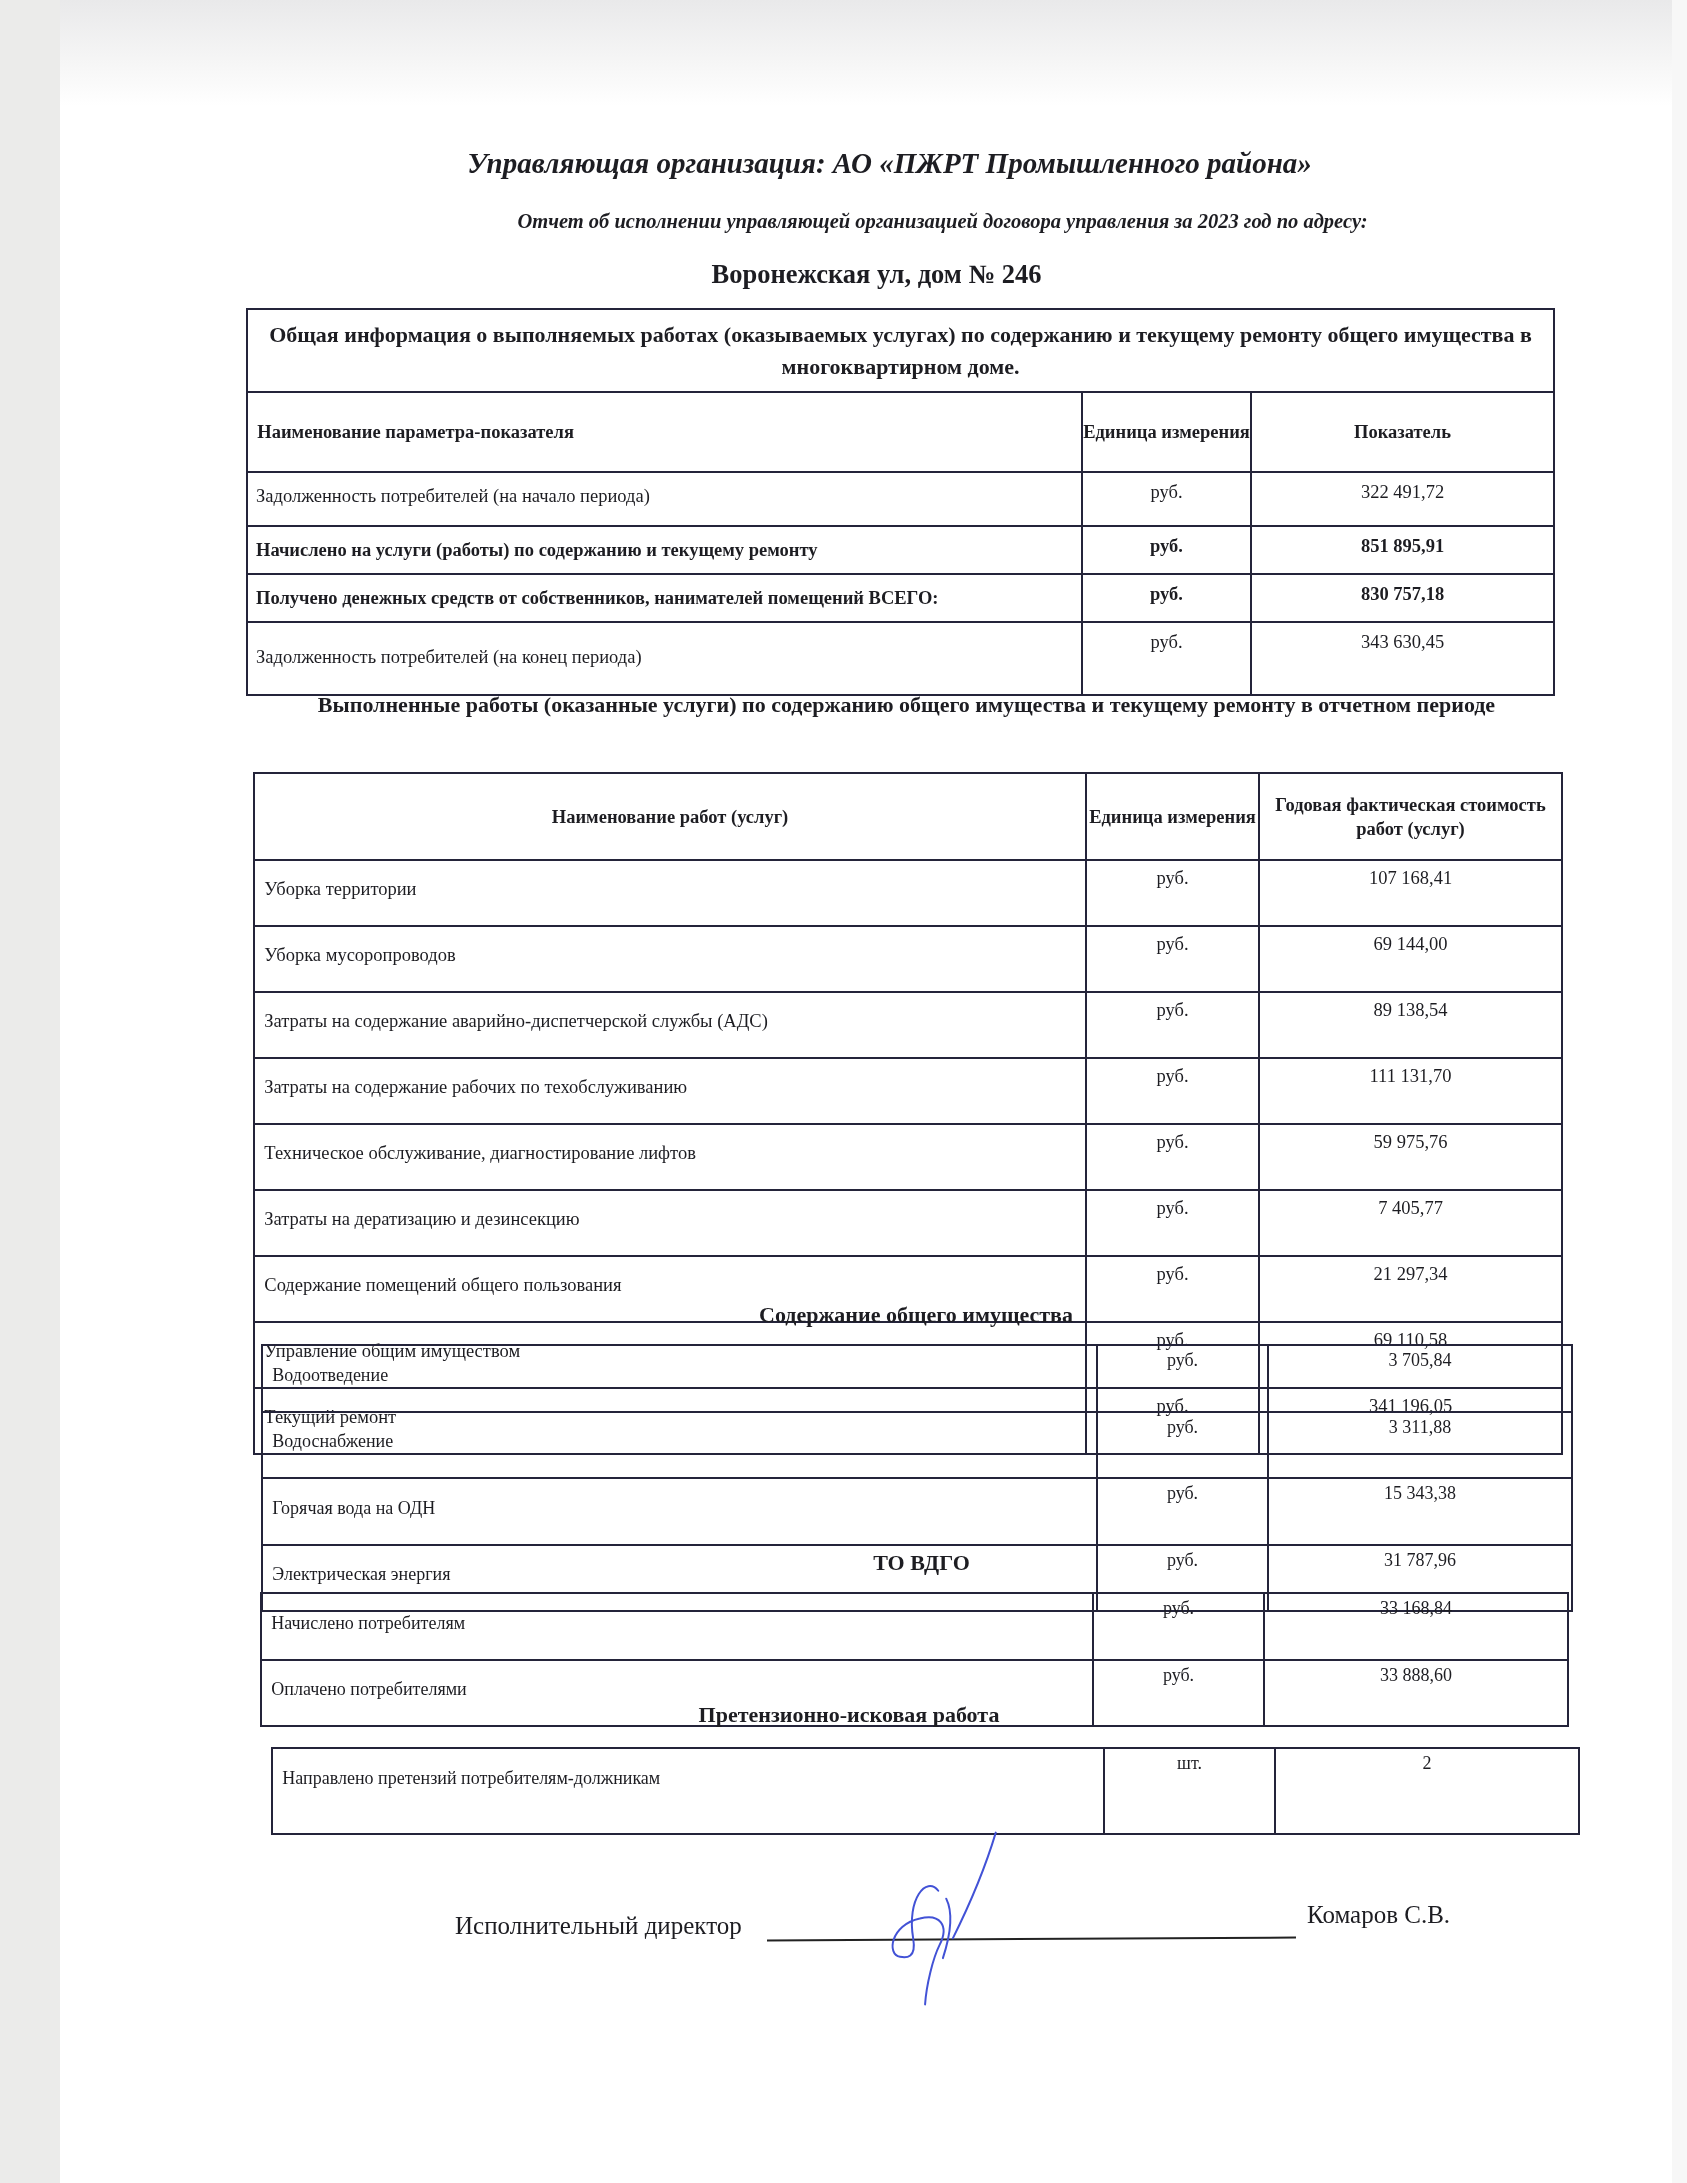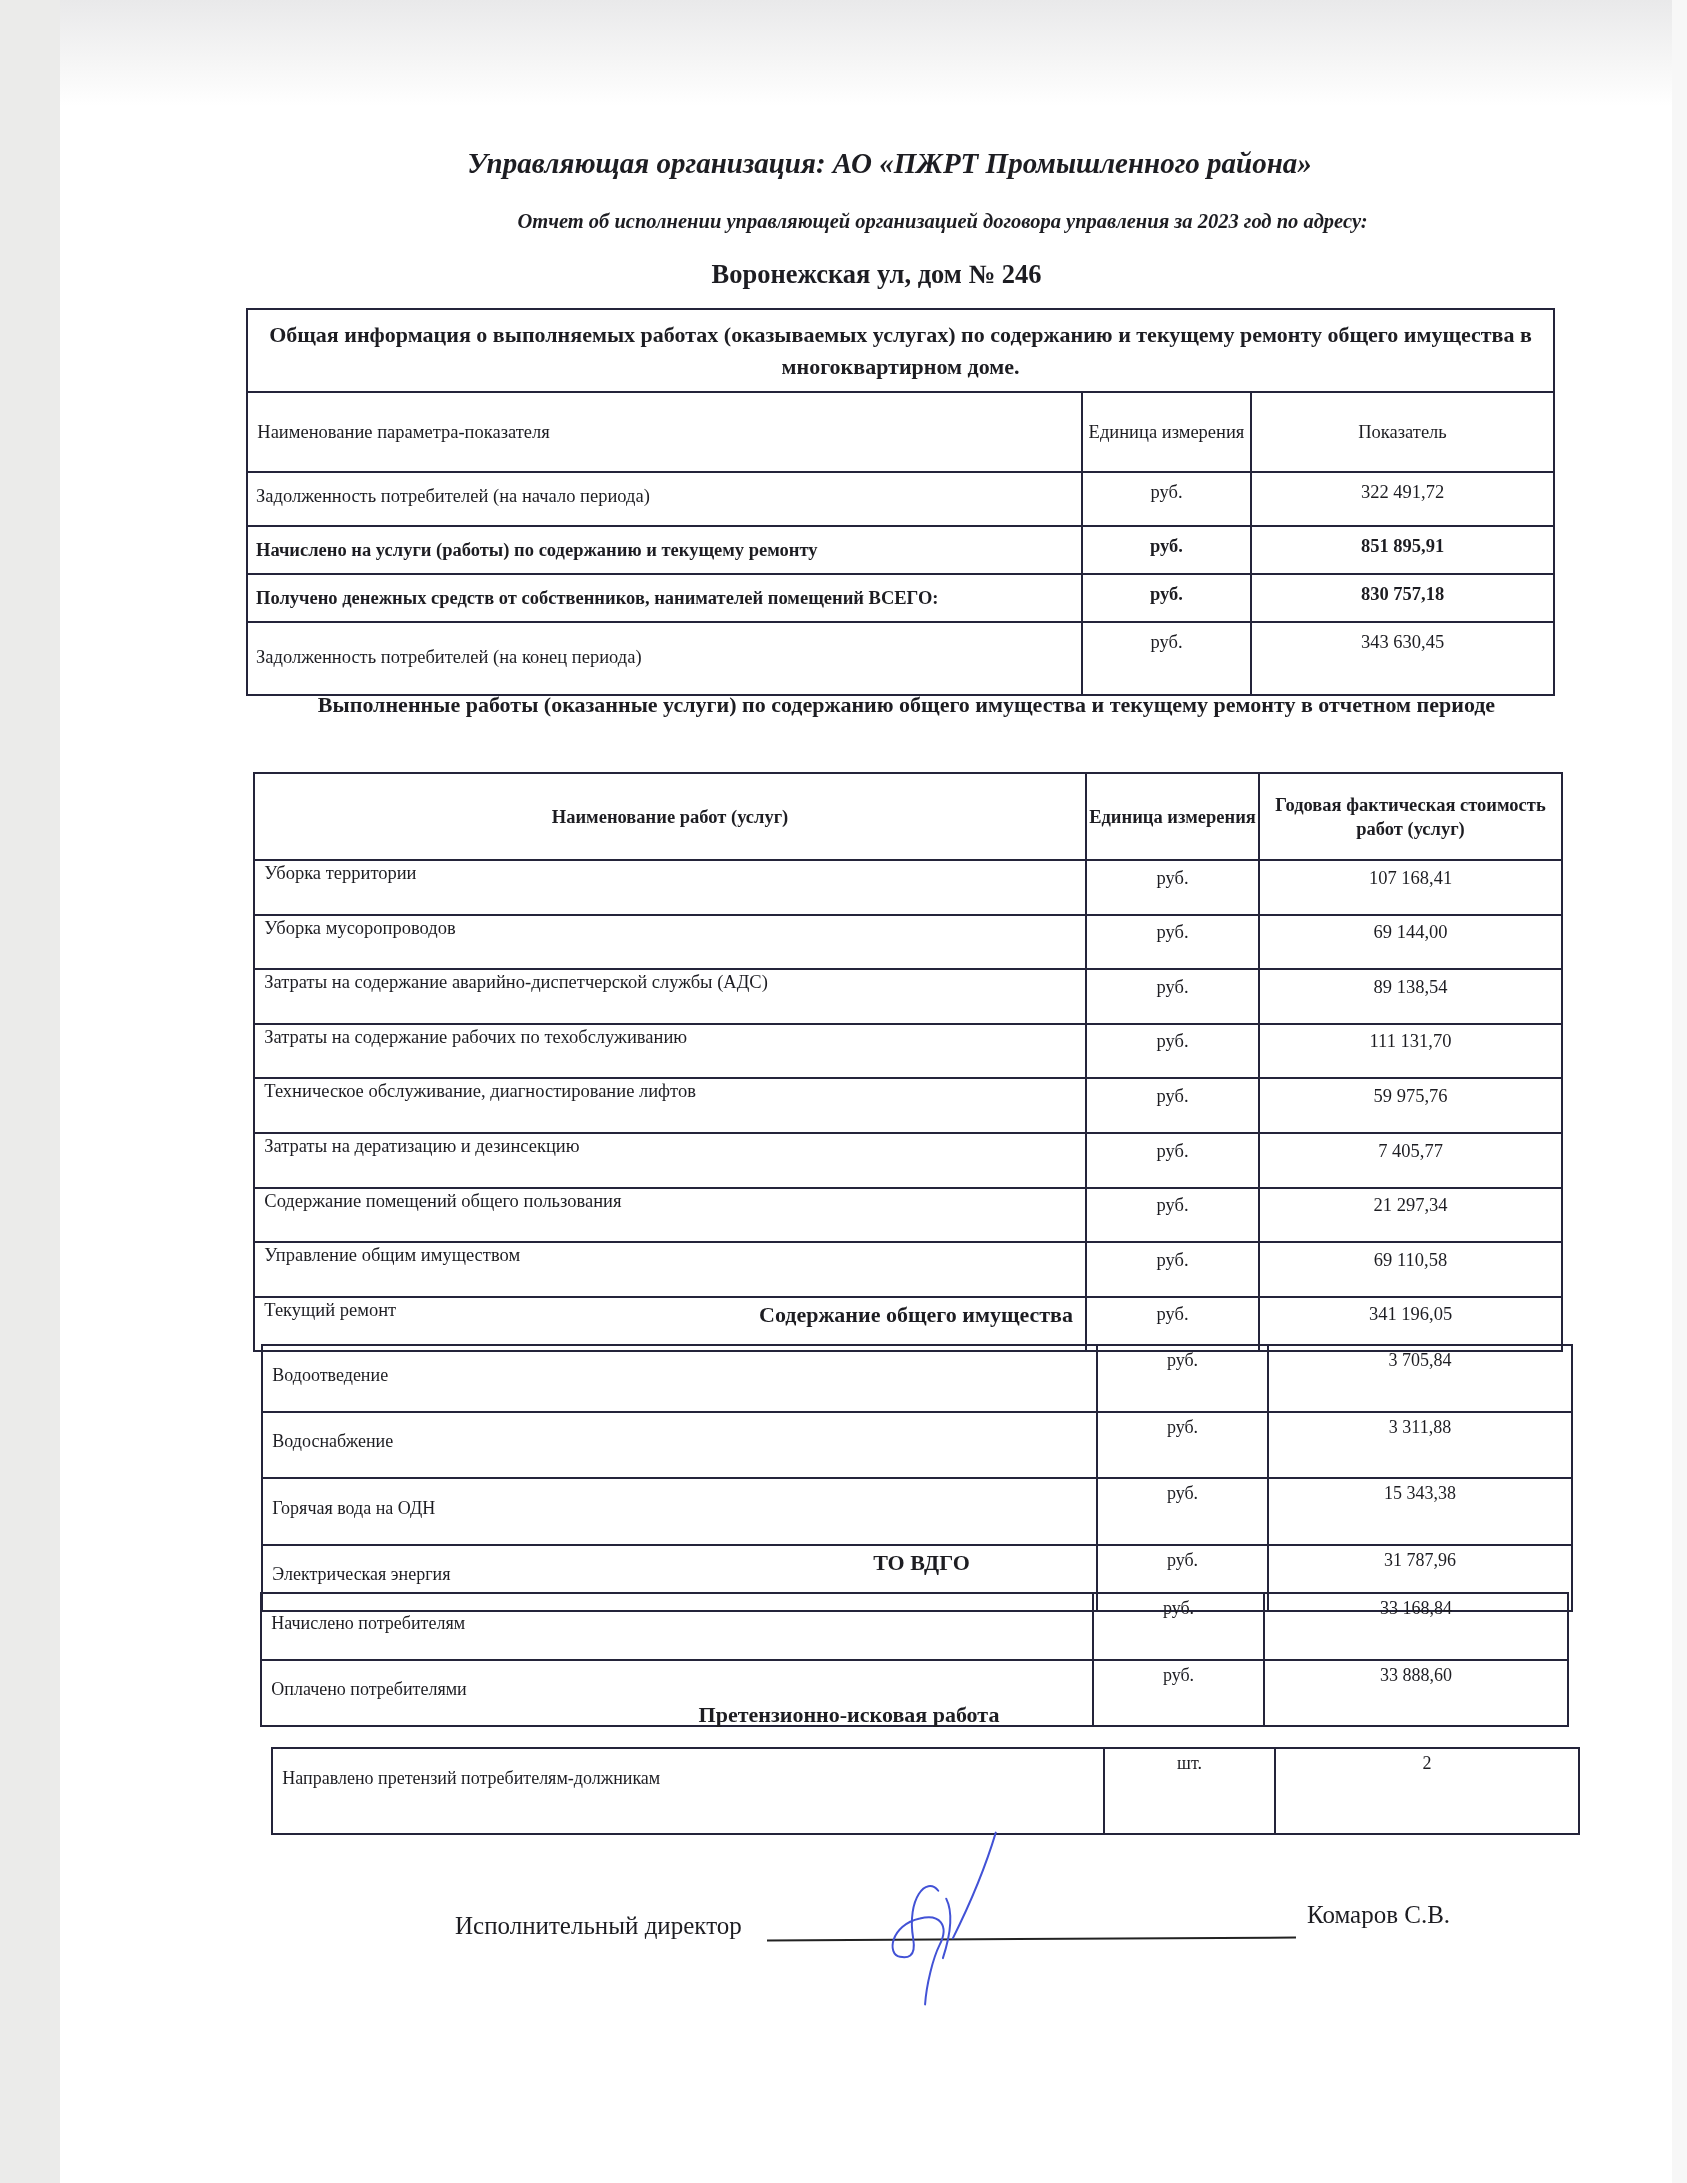--- a/index.html
+++ b/index.html
@@ -16,34 +16,34 @@
 
   .title { position: absolute; left: 0; width: 1687px; text-align: center; }
   .org-title { top: 147px; font-size: 29px; font-weight: bold; font-style: italic; left: 46px; }
   .report-title { top: 210px; font-size: 20.5px; font-weight: bold; font-style: italic; left: 99px; }
   .address { top: 259px; font-size: 26.5px; font-weight: bold; left: 33px; }
 
   table { position: absolute; border-collapse: collapse; table-layout: fixed; }
   td, th { border: 2px solid #24243a; padding: 0; vertical-align: top; }
   .t1 { left: 246px; top: 308px; width: 1307px; }
   .t1 .head-cell { height: 81px; text-align: center; vertical-align: middle; font-weight: bold; font-size: 22px; line-height: 32px; padding: 0 13.2px; }
-  .t1 .hdr td { height: 78px; font-weight: normal; font-size: 18.5px; vertical-align: middle; border-radius: 32px; }
+  .t1 .hdr td { height: 78px; font-weight: bold; font-size: 18.5px; vertical-align: middle; border-radius: 32px; }
   .t1 .hdr td:first-child { padding-left: 9.3px; }
   .t1 .hdr td.c { text-align: center; line-height: 24px; }
   .t1 .row td { font-size: 18.5px; padding-top: 9.3px; }
   .t1 .row td:first-child { padding-left: 8px; padding-top: 13.2px; }
   .t1 .row td.c { text-align: center; }
   .t1 .row.bold td { font-weight: bold; }
 
   .section-title { position: absolute; text-align: center; font-weight: bold; font-size: 22px; line-height: 32px; }
 
   .t2 { left: 253px; top: 772px; width: 1309px; }
   .t2 .hdr td { height: 85px; font-weight: bold; font-size: 18.5px; text-align: center; vertical-align: middle; line-height: 24px; }
   .t2 .row td { height: 46px; font-size: 18.5px; padding-top: 6.6px; }
-  .t2 .row td:first-child { padding-left: 9.3px; padding-top: 2px; }
+  .t2 .row td:first-child { padding-left: 9.3px; padding-top: 18px; }
   .t2 .row td.c { text-align: center; }
 
   .t3, .t4, .t5 { }
   .t3 { left: 261px; top: 1344px; width: 1310px; }
   .t4 { left: 260px; top: 1592px; width: 1307px; }
   .t5 { left: 271px; top: 1747px; width: 1307px; }
   .tsmall .row td { height: 46px; font-size: 18px; padding-top: 4px; }
   .tsmall .row td:first-child { padding-left: 9.3px; padding-top: 18.5px; }
   .tsmall .row td.c { text-align: center; }
   .t5 .row td { height: 65px; }

